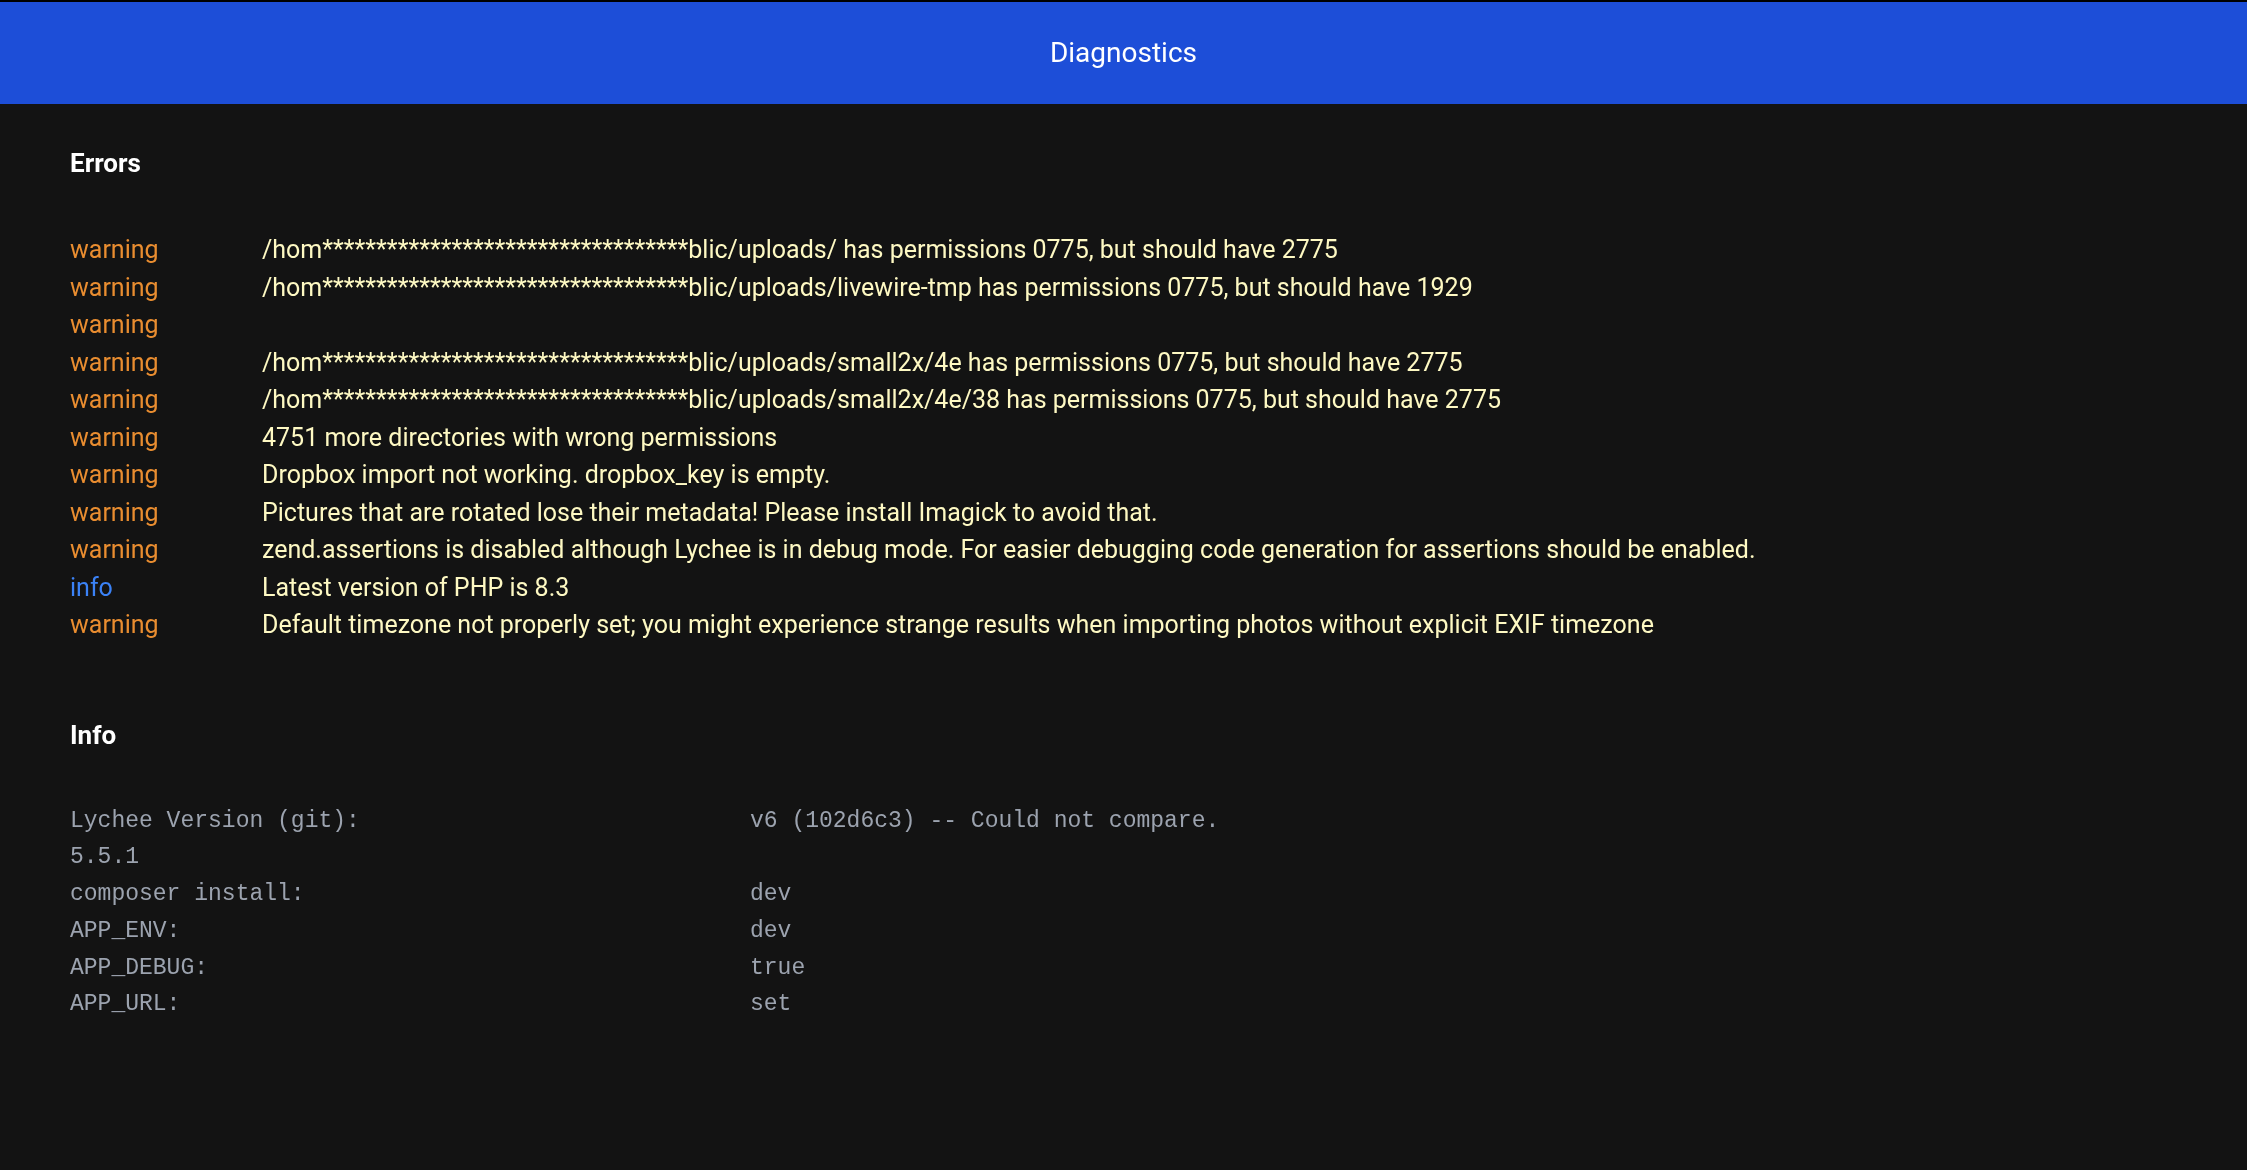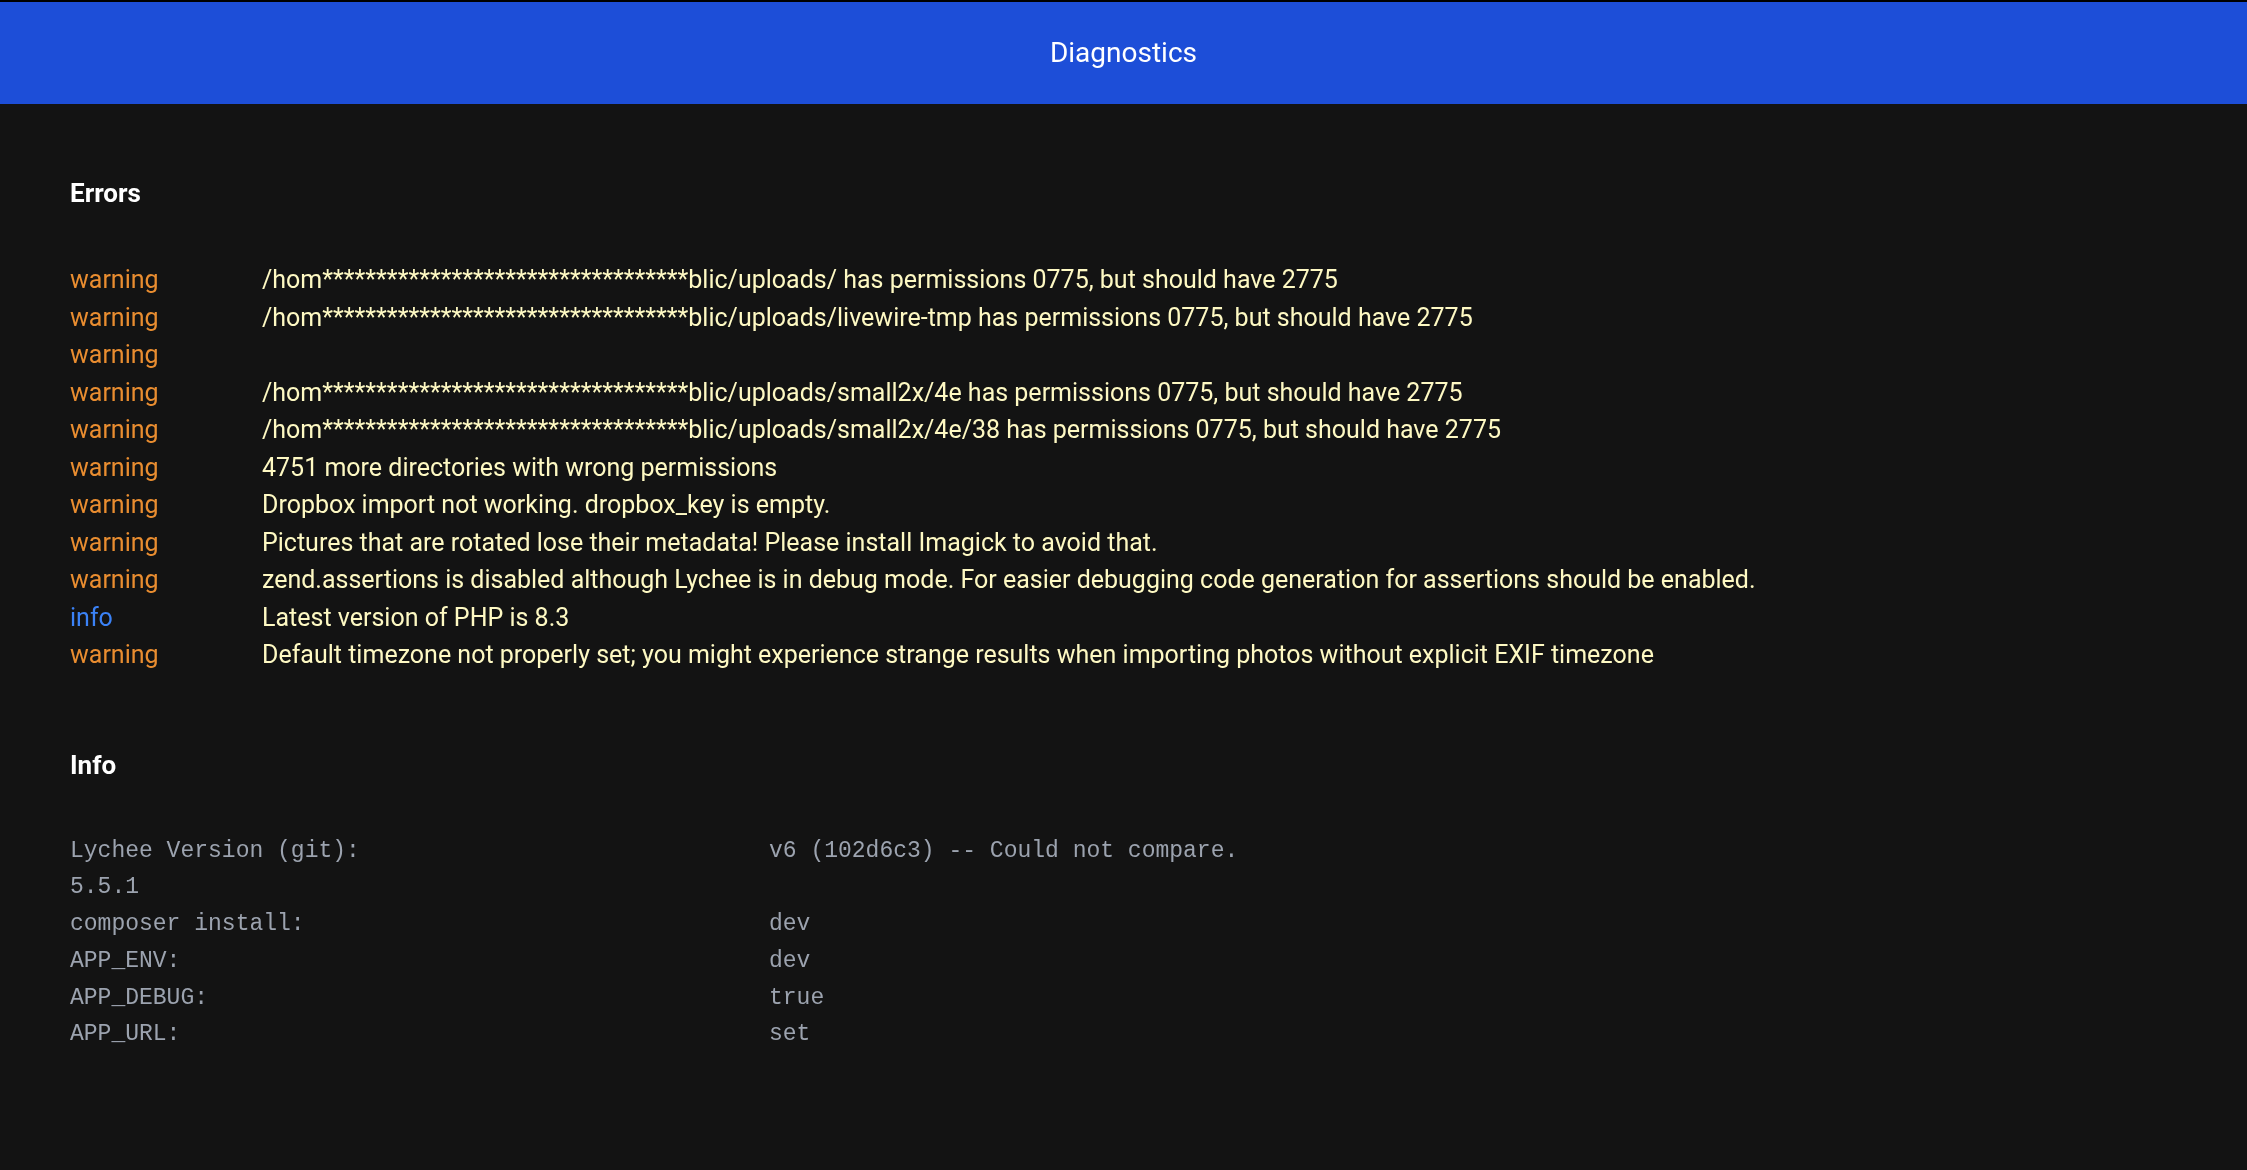--- a/index.html
+++ b/index.html
@@ -27,21 +27,20 @@
       color: #ffffff;
     }
     .content {
       padding: 40px 70px;
     }
     .section-title {
       font-size: 26px;
       font-weight: 700;
       color: #ffffff;
       margin-bottom: 48px;
-      margin-top: 30px;
     }
     .errors-list {
       display: flex;
       flex-direction: column;
       margin-bottom: 72px;
     }
     .error-row {
       display: flex;
       align-items: baseline;
     }
@@ -64,21 +63,20 @@
       margin-top: 24px;
     }
     .info-list {
       font-family: "SFMono-Regular", Consolas, "Liberation Mono", Menlo, monospace;
       color: #9ca3af;
       font-size: 23px;
       line-height: 1.6;
     }
     .info-row {
       display: flex;
-      gap: 19px;
     }
     .info-key {
       width: 680px;
       flex-shrink: 0;
       white-space: pre;
     }
     .info-value {
       white-space: pre;
     }
   </style>
@@ -91,21 +89,21 @@
 
 <div class="content">
   <h2 class="section-title">Errors</h2>
   <div class="errors-list" id="errors-container">
       <div class="error-row">
         <span class="error-level level-warning">warning</span>
         <span class="error-message">/hom**********************************blic/uploads/ has permissions 0775, but should have 2775</span>
       </div>
       <div class="error-row">
         <span class="error-level level-warning">warning</span>
-        <span class="error-message">/hom**********************************blic/uploads/livewire-tmp has permissions 0775, but should have 2775</span>
+        <span class="error-message">/hom**********************************blic/uploads/livewire-tmp has permissions 0775, but should have 1929</span>
       </div>
       <div class="error-row">
         <span class="error-level level-warning">warning</span>
       </div>
       <div class="error-row">
         <span class="error-level level-warning">warning</span>
         <span class="error-message">/hom**********************************blic/uploads/small2x/4e has permissions 0775, but should have 2775</span>
       </div>
       <div class="error-row">
         <span class="error-level level-warning">warning</span>

